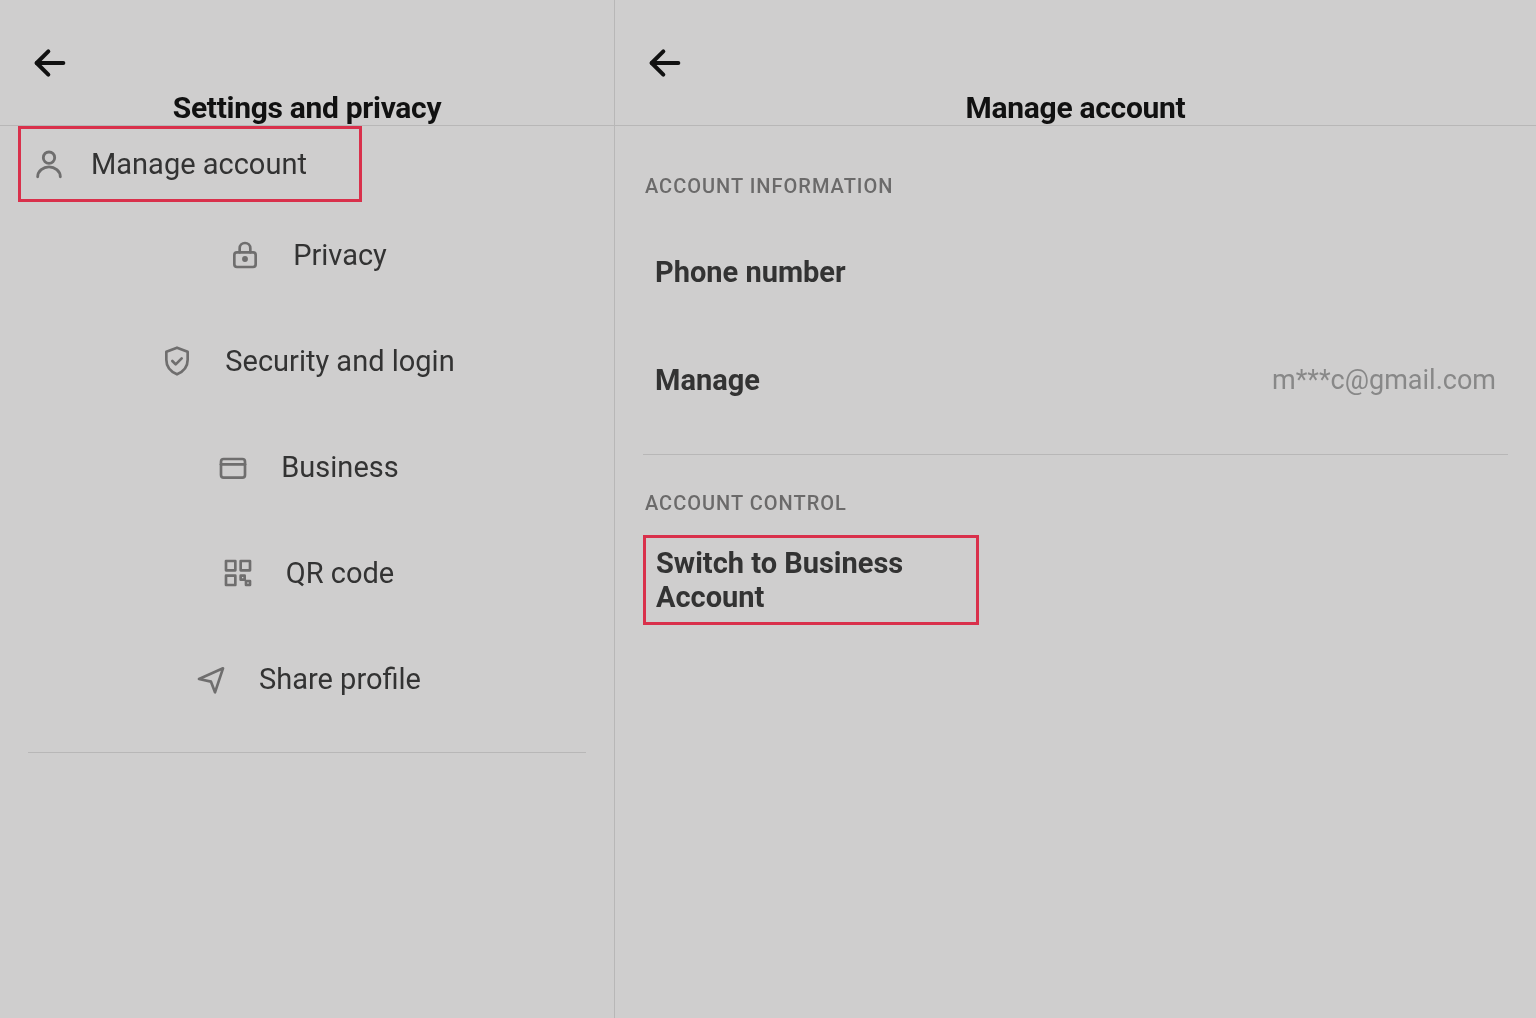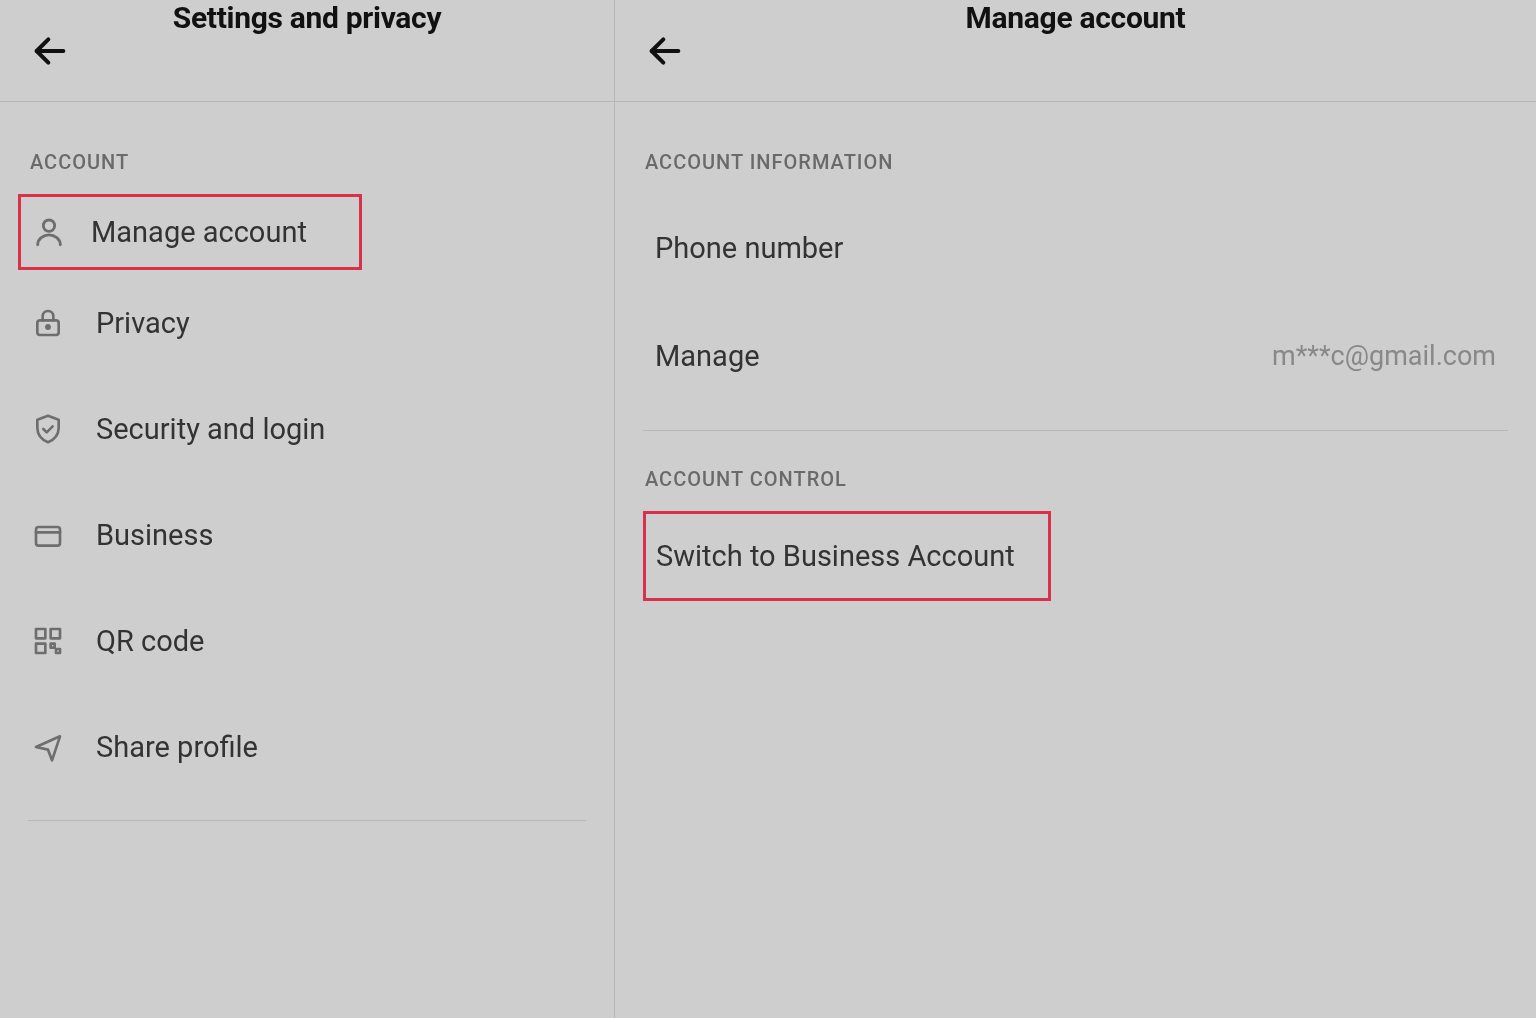--- a/index.html
+++ b/index.html
@@ -22,22 +22,22 @@
     }
     .panel-left {
       width: 614px;
     }
     .panel-right {
       width: 922px;
       border-left: 1px solid #b8b7b7;
     }
     .header {
       display: flex;
-      align-items: flex-start;
-      height: 102px;
+      align-items: flex-end;
+      height: 126px;
       border-bottom: 1px solid #b8b7b7;
       position: relative;
     }
     .back-btn {
       position: absolute;
       left: 28px;
       top: 50%;
       transform: translateY(-50%);
       width: 44px;
       height: 44px;
@@ -57,23 +57,24 @@
     .section-header {
       font-size: 20px;
       font-weight: 500;
       color: #6b6a6a;
       letter-spacing: 1px;
       padding: 48px 30px 20px 30px;
     }
     .list-item {
       display: flex;
       align-items: center;
-      padding: 0 30px;
+      padding: 0 42px;
       height: 106px;
       cursor: pointer;
+      justify-content: center;
     }
     .list-item-icon {
       width: 36px;
       height: 36px;
       margin-right: 30px;
       display: flex;
       align-items: center;
       justify-content: center;
       color: #6f6e6e;
     }
@@ -103,34 +104,34 @@
       display: flex;
       align-items: center;
       justify-content: space-between;
       padding: 0 40px;
       height: 108px;
       cursor: pointer;
     }
     .row-item-label {
       font-size: 29px;
       color: #333;
-      font-weight: 400;
+      font-weight: 700;
     }
     .row-item-value {
       font-size: 27px;
       color: #888;
       font-weight: 400;
       margin-left: 43px;
     }
     .highlight-box-right {
       border: 3px solid #d9304b;
       margin-left: 28px;
       margin-right: 0;
       padding: 0 10px;
-      width: 408px;
+      width: 336px;
       height: 90px;
       display: flex;
       align-items: center;
     }
     .highlight-box-right .row-item-label {
       font-size: 29px;
     }
     .spacer-right {
       height: 20px;
     }
@@ -142,21 +143,20 @@
   <div class="header">
     <div class="back-btn">
       <svg width="40" height="40" viewBox="0 0 24 24" fill="none" stroke="#111" stroke-width="2.4" stroke-linecap="round" stroke-linejoin="round">
         <line x1="20" y1="12" x2="4" y2="12"></line>
         <polyline points="11 5 4 12 11 19"></polyline>
       </svg>
     </div>
     <div class="header-title">Settings and privacy</div>
   </div>
 
-  <div class="section-header">ACCOUNT</div>
 
   <div class="highlight-box">
     <span class="list-item-icon">
       <svg width="34" height="34" viewBox="0 0 24 24" fill="none" stroke="#6f6e6e" stroke-width="2" stroke-linecap="round" stroke-linejoin="round">
         <circle cx="12" cy="7.5" r="4"></circle>
         <path d="M4 21c0-4 4-7 8-7s8 3 8 7"></path>
       </svg>
     </span>
     <span class="list-item-label">Manage account</span>
   </div>

